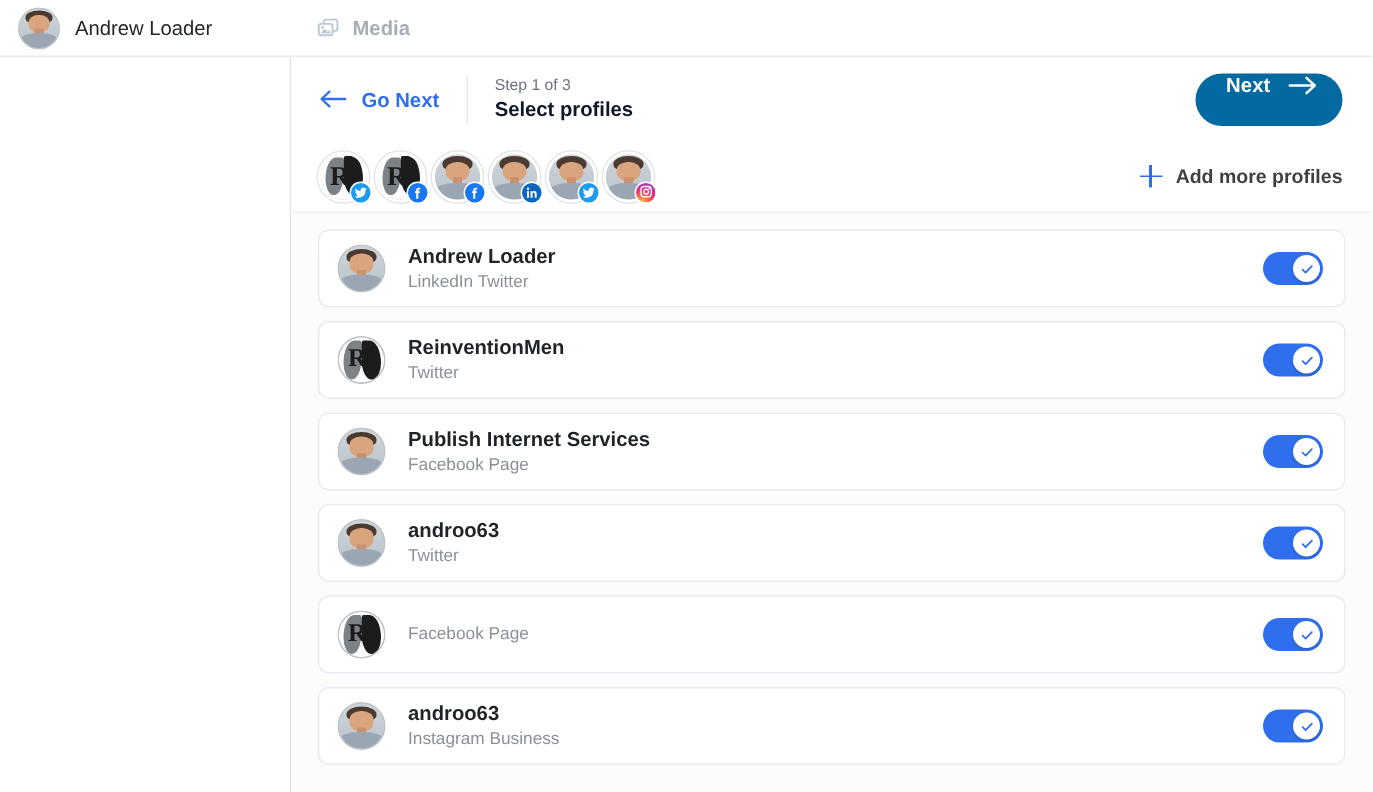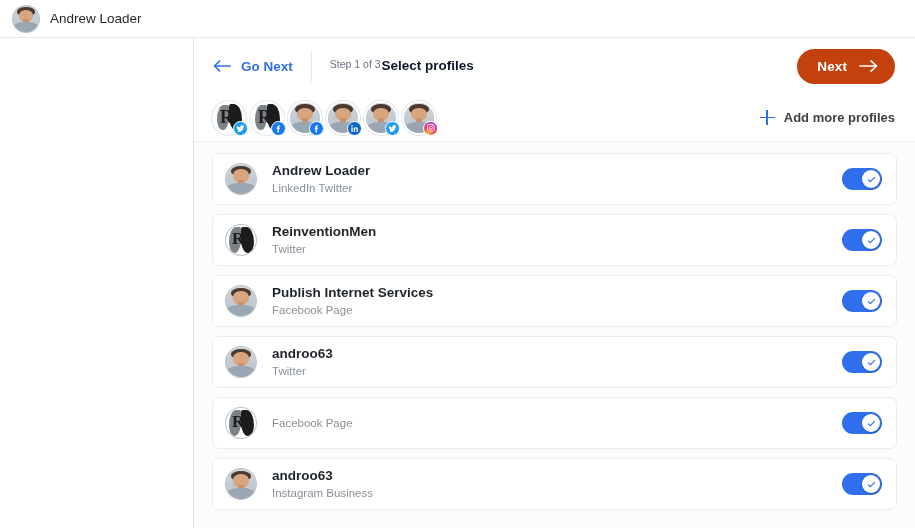--- a/index.html
+++ b/index.html
@@ -137,34 +137,34 @@
     white-space: nowrap;
   }
 
   .vdiv {
     width: 1px;
     height: 32px;
     background: #e6e9ee;
     margin-right: 18px;
   }
 
-  .stepwrap { display: flex; flex-direction: row; gap: 1px; }
+  .stepwrap { display: flex; flex-direction: column; gap: 1px; }
   .step-sub { font-size: 10.5px; color: #6b7280; line-height: 1.25; }
   .step-title { font-size: 13.5px; font-weight: 700; color: #0f172a; line-height: 1.25; }
 
   .next-btn {
     margin-left: auto;
-    background: #c2410c;
+    background: #0369a1;
     color: #fff;
     border: none;
     border-radius: 18px;
     height: 35px;
     padding: 0 16px 0 20px;
     display: flex;
-    align-items: center;
+    align-items: flex-start;
     gap: 11px;
     cursor: pointer;
     font-family: inherit;
   }
   .next-label { font-size: 13.5px; font-weight: 700; color: #ffffff; letter-spacing: .1px; }
 
   
   .strip {
     height: 48px;
     min-height: 48px;
@@ -336,20 +336,31 @@
             <div class="neck"></div>
             <div class="shirt"></div>
         </div>
       </div>
       <span class="user-name">Andrew Loader</span>
     </div>
 
     <div class="tabs">
 
 
+      <div class="tab inactive">
+        <span class="icon">
+          <svg width="18" height="18" viewBox="0 0 20 20">
+            <rect x="6.4" y="3.4" width="10.2" height="8.4" rx="1.6" fill="none" stroke="#bcc8d6" stroke-width="1.4"></rect>
+            <rect x="2.8" y="6.6" width="10.2" height="8.4" rx="1.6" fill="#fff" stroke="#bcc8d6" stroke-width="1.4"></rect>
+            <path d="M4.2 13.6 L7.2 10.2 L9.4 12.6 L11.0 11.2 L11.7 13.6 Z" fill="#bcc8d6"></path>
+            <circle cx="5.6" cy="9.2" r="1.05" fill="#bcc8d6"></circle>
+          </svg>
+        </span>
+        <span class="tab-label">Media</span>
+      </div>
 
     </div>
   </div>
 
   <div class="body-split">
 
     <div class="sidebar"></div>
 
     <div class="main">
 

